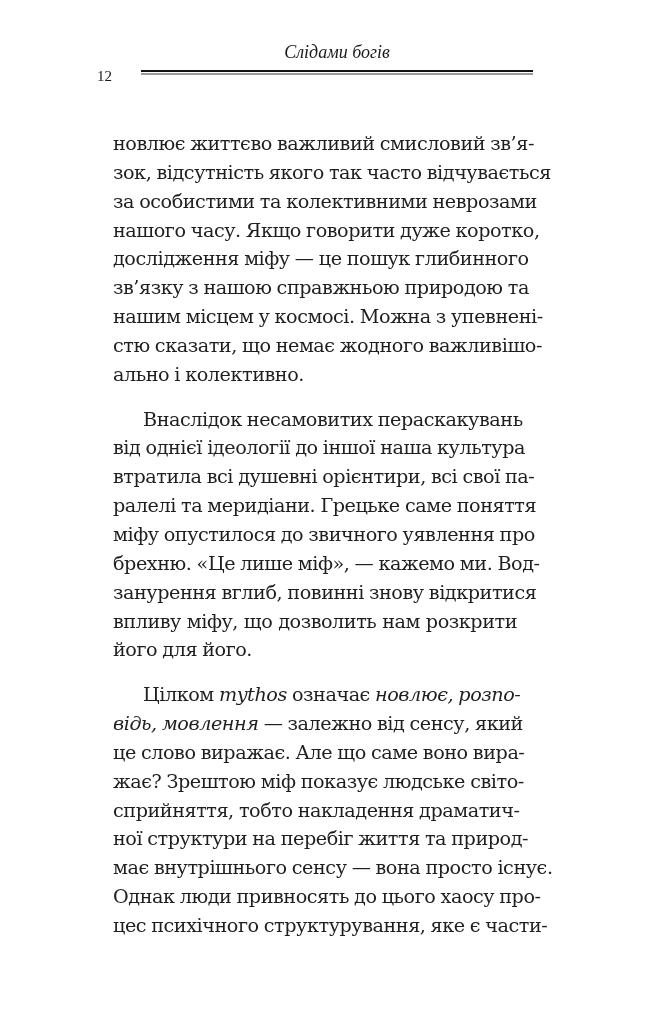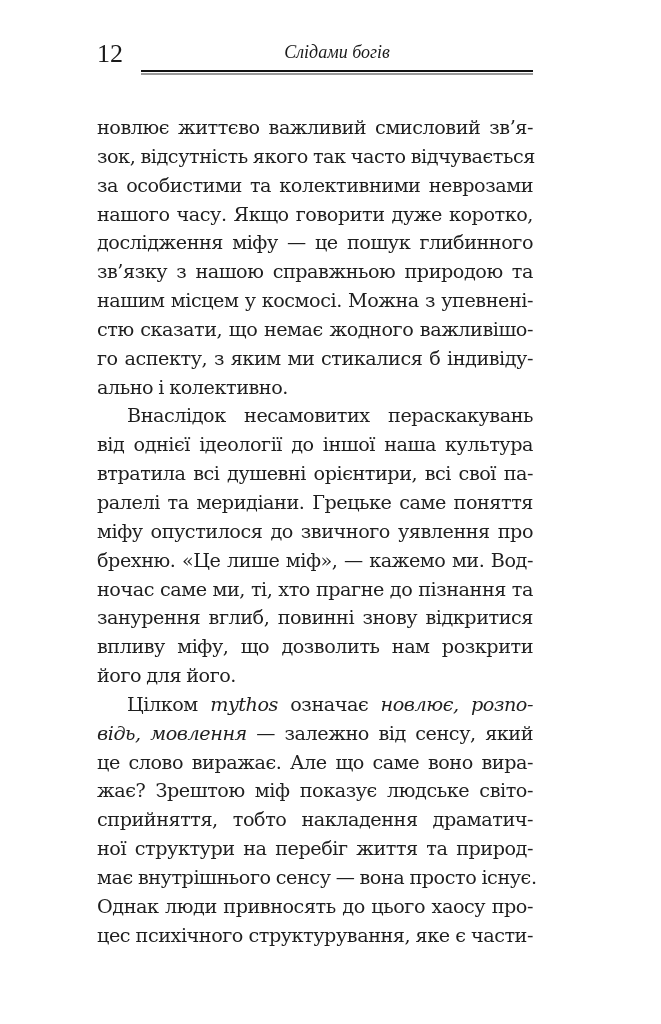--- a/index.html
+++ b/index.html
@@ -24,23 +24,23 @@
     .running-head {
       position: absolute;
       left: 97px;
       top: 40px;
       width: 436px;
       height: 40px;
     }
     .page-number {
       position: absolute;
       left: 0;
-      top: 2px;
+      top: 24px;
       font-family: "Liberation Serif", "DejaVu Serif", serif;
-      font-size: 26px;
+      font-size: 15px;
       color: #1a1a1a;
       line-height: 24px;
     }
     .head-title {
       position: absolute;
       left: 44px;
       right: 0;
       top: 2px;
       text-align: center;
       font-family: "Liberation Serif", "DejaVu Serif", serif;
@@ -71,21 +71,21 @@
       top: 114px;
       width: 436px;
       font-family: "DejaVu Serif", "Liberation Serif", serif;
       font-size: 19.2px;
       line-height: 28.85px;
       letter-spacing: -0.45px;
       word-spacing: -0.5px;
       color: #1f1f1f;
     }
     .para {
-      margin: 0;
+      margin: 16px;
       padding: 0;
     }
     .line {
       display: block;
       text-align: justify;
       text-align-last: justify;
       white-space: nowrap;
       height: 28.85px;
       overflow: visible;
     }
@@ -113,31 +113,29 @@
   <div class="body-text" id="body-text">
       <div class="para">
         <span class="line"><span>новлює життєво важливий смисловий зв’я-</span></span>
         <span class="line"><span>зок, відсутність якого так часто відчувається</span></span>
         <span class="line"><span>за особистими та колективними неврозами</span></span>
         <span class="line"><span>нашого часу. Якщо говорити дуже коротко,</span></span>
         <span class="line"><span>дослідження міфу — це пошук глибинного</span></span>
         <span class="line"><span>зв’язку з нашою справжньою природою та</span></span>
         <span class="line"><span>нашим місцем у космосі. Можна з упевнені-</span></span>
         <span class="line"><span>стю сказати, що немає жодного важливішо-</span></span>
-        <span class="line"><span>го аспекту, з яким ми стикалися б індивіду-</span></span>
         <span class="line last"><span>ально і колективно.</span></span>
       </div>
       <div class="para">
         <span class="line indent"><span>Внаслідок несамовитих пераскакувань</span></span>
         <span class="line"><span>від однієї ідеології до іншої наша культура</span></span>
         <span class="line"><span>втратила всі душевні орієнтири, всі свої па-</span></span>
         <span class="line"><span>ралелі та меридіани. Грецьке саме поняття</span></span>
         <span class="line"><span>міфу опустилося до звичного уявлення про</span></span>
         <span class="line"><span>брехню. «Це лише міф», — кажемо ми. Вод-</span></span>
-        <span class="line"><span>ночас саме ми, ті, хто прагне до пізнання та</span></span>
         <span class="line"><span>занурення вглиб, повинні знову відкритися</span></span>
         <span class="line"><span>впливу міфу, що дозволить нам розкрити</span></span>
         <span class="line last"><span>його для його.</span></span>
       </div>
       <div class="para">
         <span class="line indent"><span>Цілком </span><span class="it">mythos</span><span> означає </span><span class="it">новлює, розпо-</span></span>
         <span class="line"><span class="it">відь, мовлення</span><span> — залежно від сенсу, який</span></span>
         <span class="line"><span>це слово виражає. Але що саме воно вира-</span></span>
         <span class="line"><span>жає? Зрештою міф показує людське світо-</span></span>
         <span class="line"><span>сприйняття, тобто накладення драматич-</span></span>

